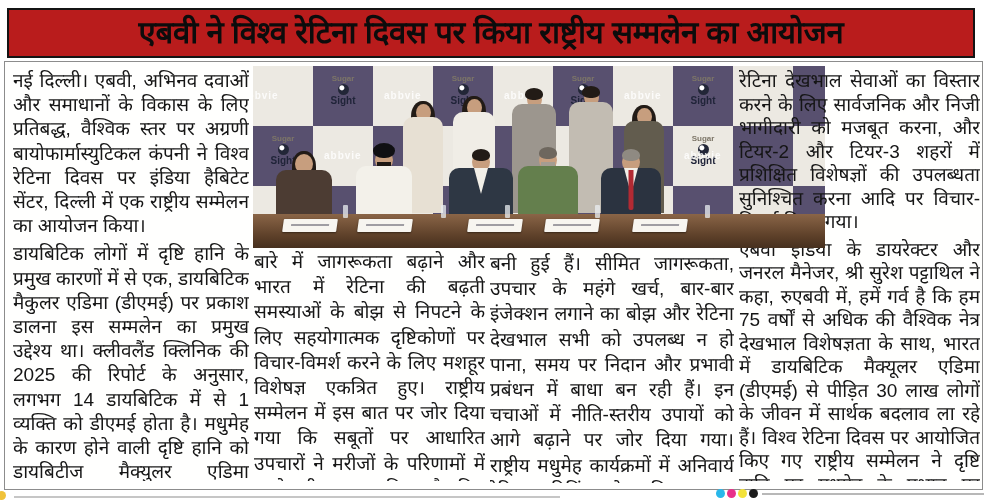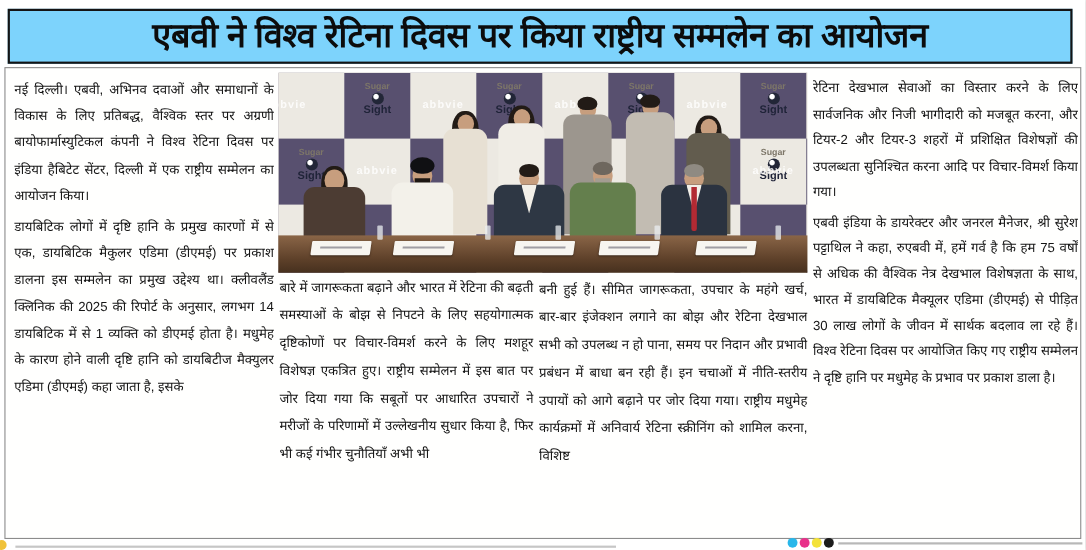--- a/index.html
+++ b/index.html
@@ -4,42 +4,42 @@
 <style>
   html,body{margin:0;padding:0;background:#e9e9e9;}
   .page{
     position:relative; width:987px; height:500px; background:#ffffff;
     font-family:"Liberation Sans", sans-serif; overflow:hidden;
     box-shadow:0 0 4px rgba(0,0,0,.25);
   }
   
   .headline-box{
     position:absolute; left:7px; top:8px; width:964px; height:46px;
-    border:2px solid #141414; background:#7dd3fc;
+    border:2px solid #141414; background:#b91c1c;
     display:flex; align-items:center; justify-content:center; overflow:hidden;
   }
   .headline{
     margin:0; font-size:31px; line-height:34px; font-weight:700; color:#0c0c0c;
     white-space:nowrap; letter-spacing:-.2px;
   }
   
   .body-box{
     position:absolute; left:4px; top:61px; width:977px; height:427px;
     border:1px solid #8c8c8c; background:#fffffe;
   }
   .col{ position:absolute; text-align:justify; color:#151515; overflow:hidden;
-        font-size:12px; line-height:24.2px; }
+        font-size:19px; line-height:24.2px; }
   .col p{ margin:0 0 4px 0; }
   .col-left   { left:8px;   top:7px;   width:236px; height:412px; }
   .col-c1     { left:249px; top:187px; width:231px; height:232px; line-height:25.2px;}
   .col-c2     { left:485px; top:189px; width:244px; height:232px; line-height:25.2px;}
   .col-right  { left:734px; top:7px;   width:241px; height:412px; line-height:23.5px;}
   
   .photo{
-    position:absolute; left:248px; top:4px; width:481px; height:182px;
+    position:absolute; left:248px; top:4px; width:572px; height:182px;
     overflow:hidden; background:#ece9e2;
   }
   .checker{
     position:absolute; inset:0;
     background:repeating-conic-gradient(#58506f 0% 25%, #ece9e2 0% 50%);
     background-size:120px 120px;
   }
   .ss-logo{ position:absolute; width:44px; text-align:center; z-index:1; }
   .ss-sugar{ display:block; font-size:8px; line-height:9px; font-weight:700; color:#7d7668; }
   .ss-eye{ display:block; width:11px; height:11px; margin:1px auto; border-radius:50%;

